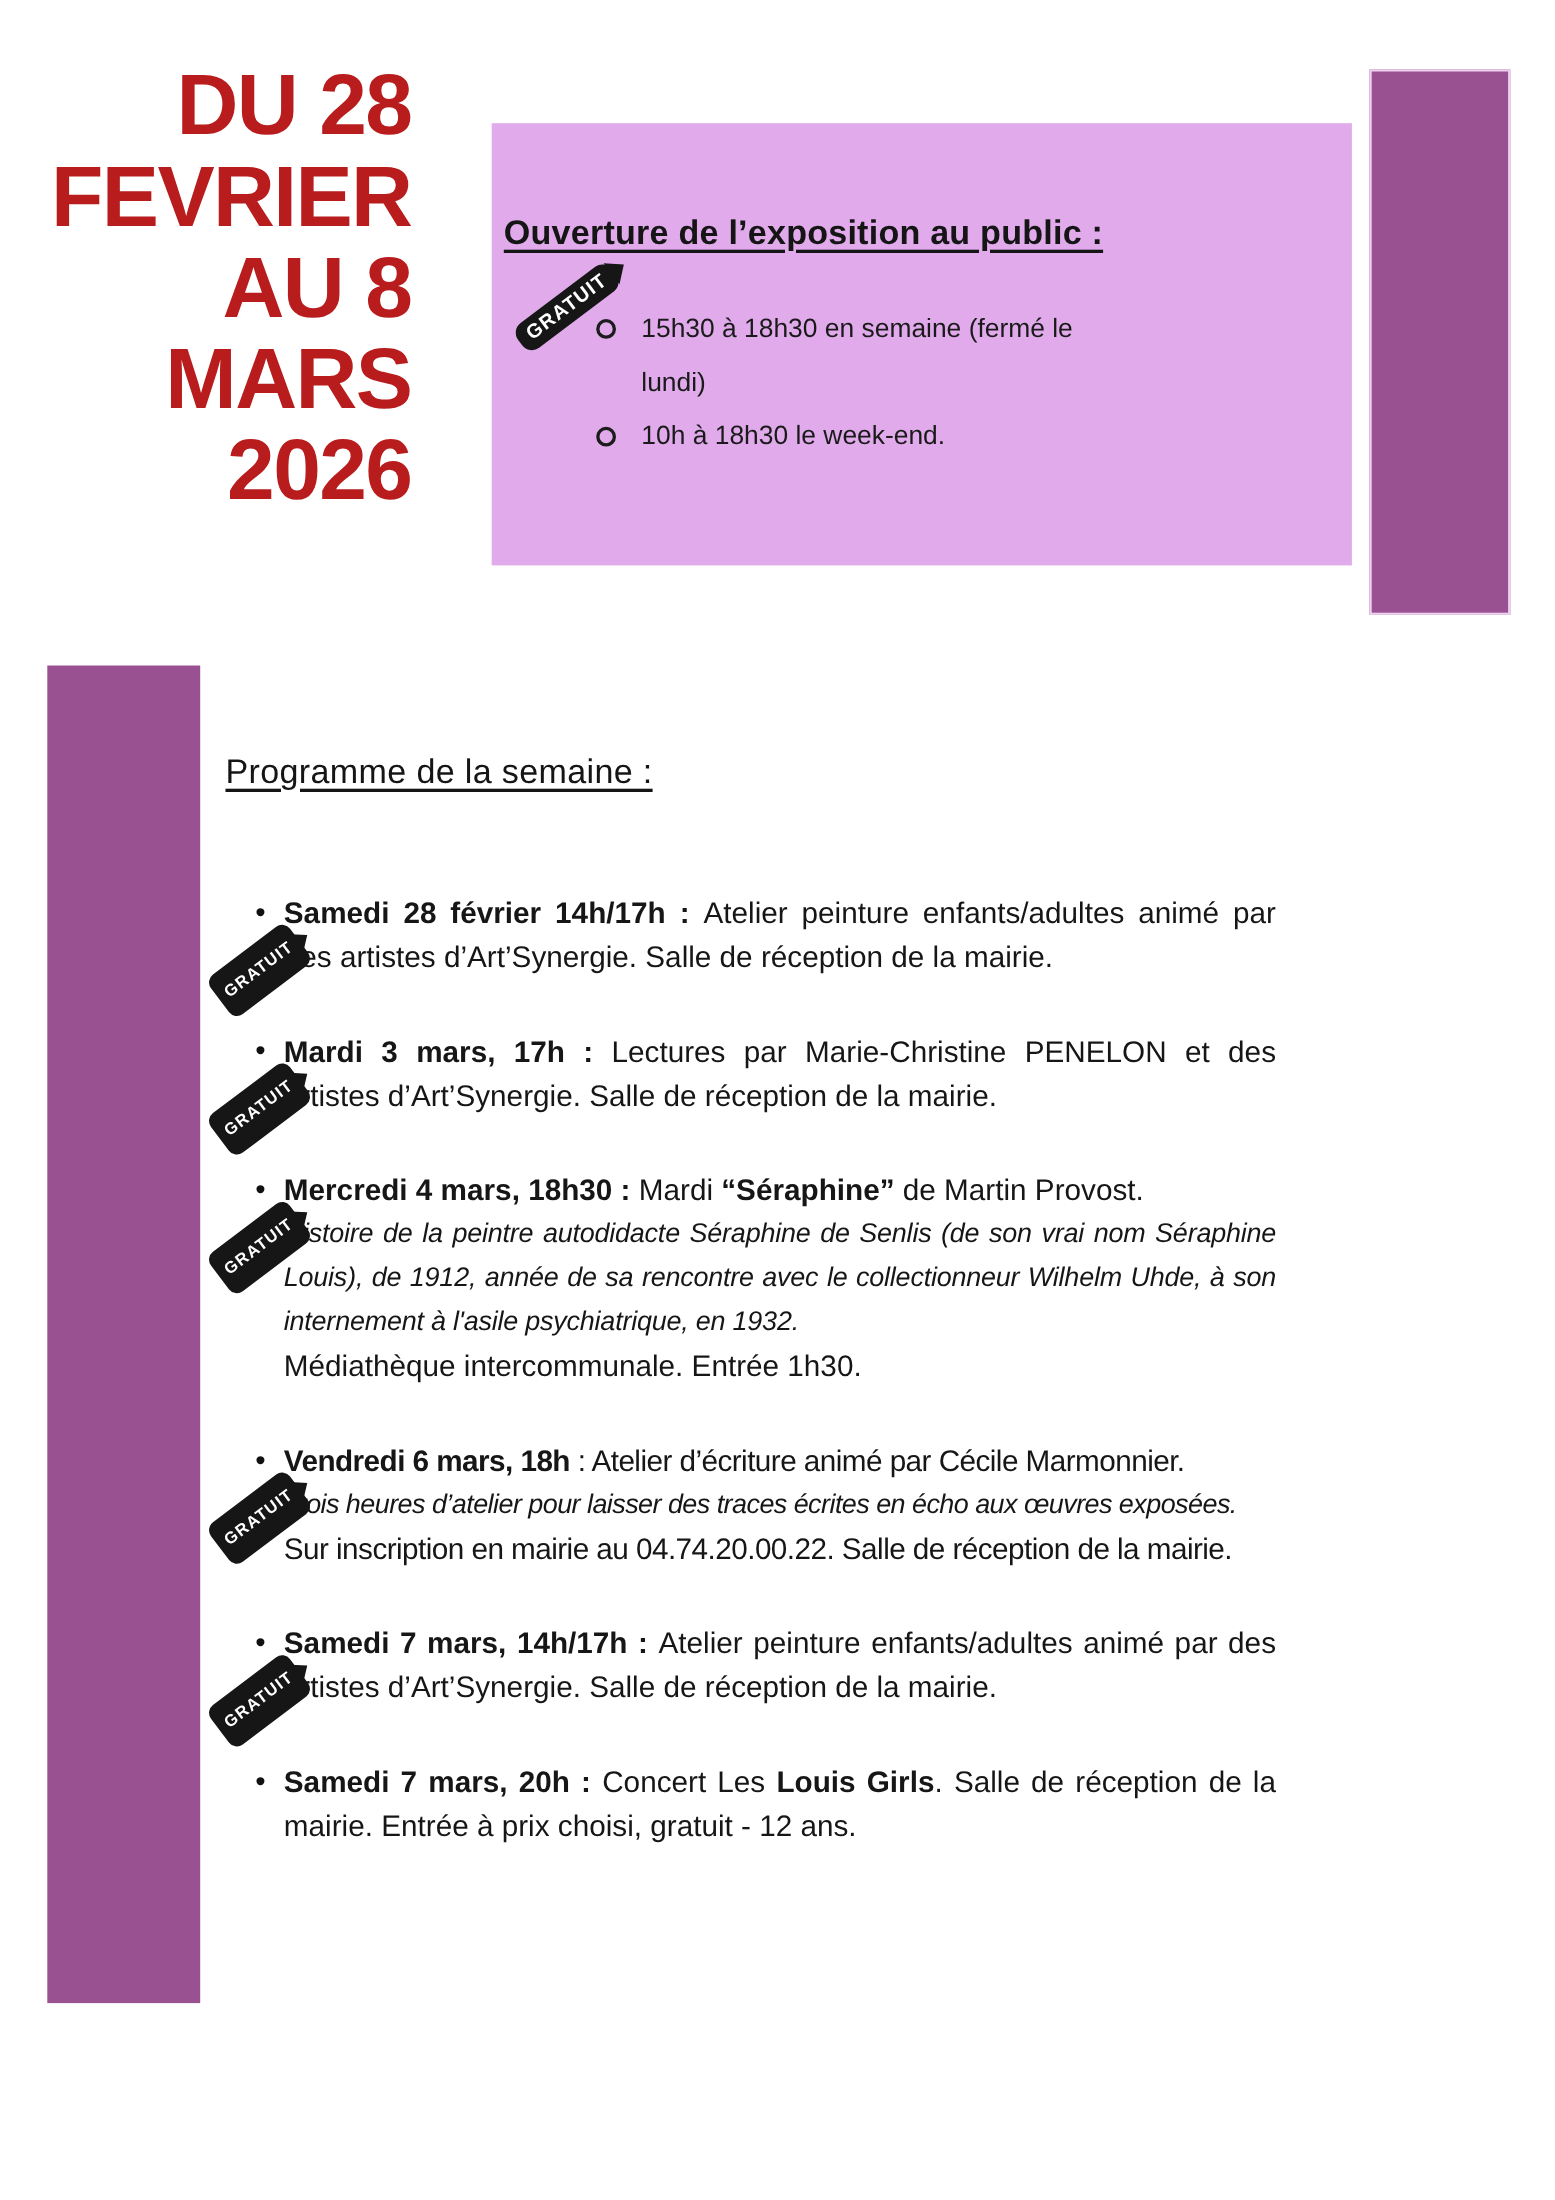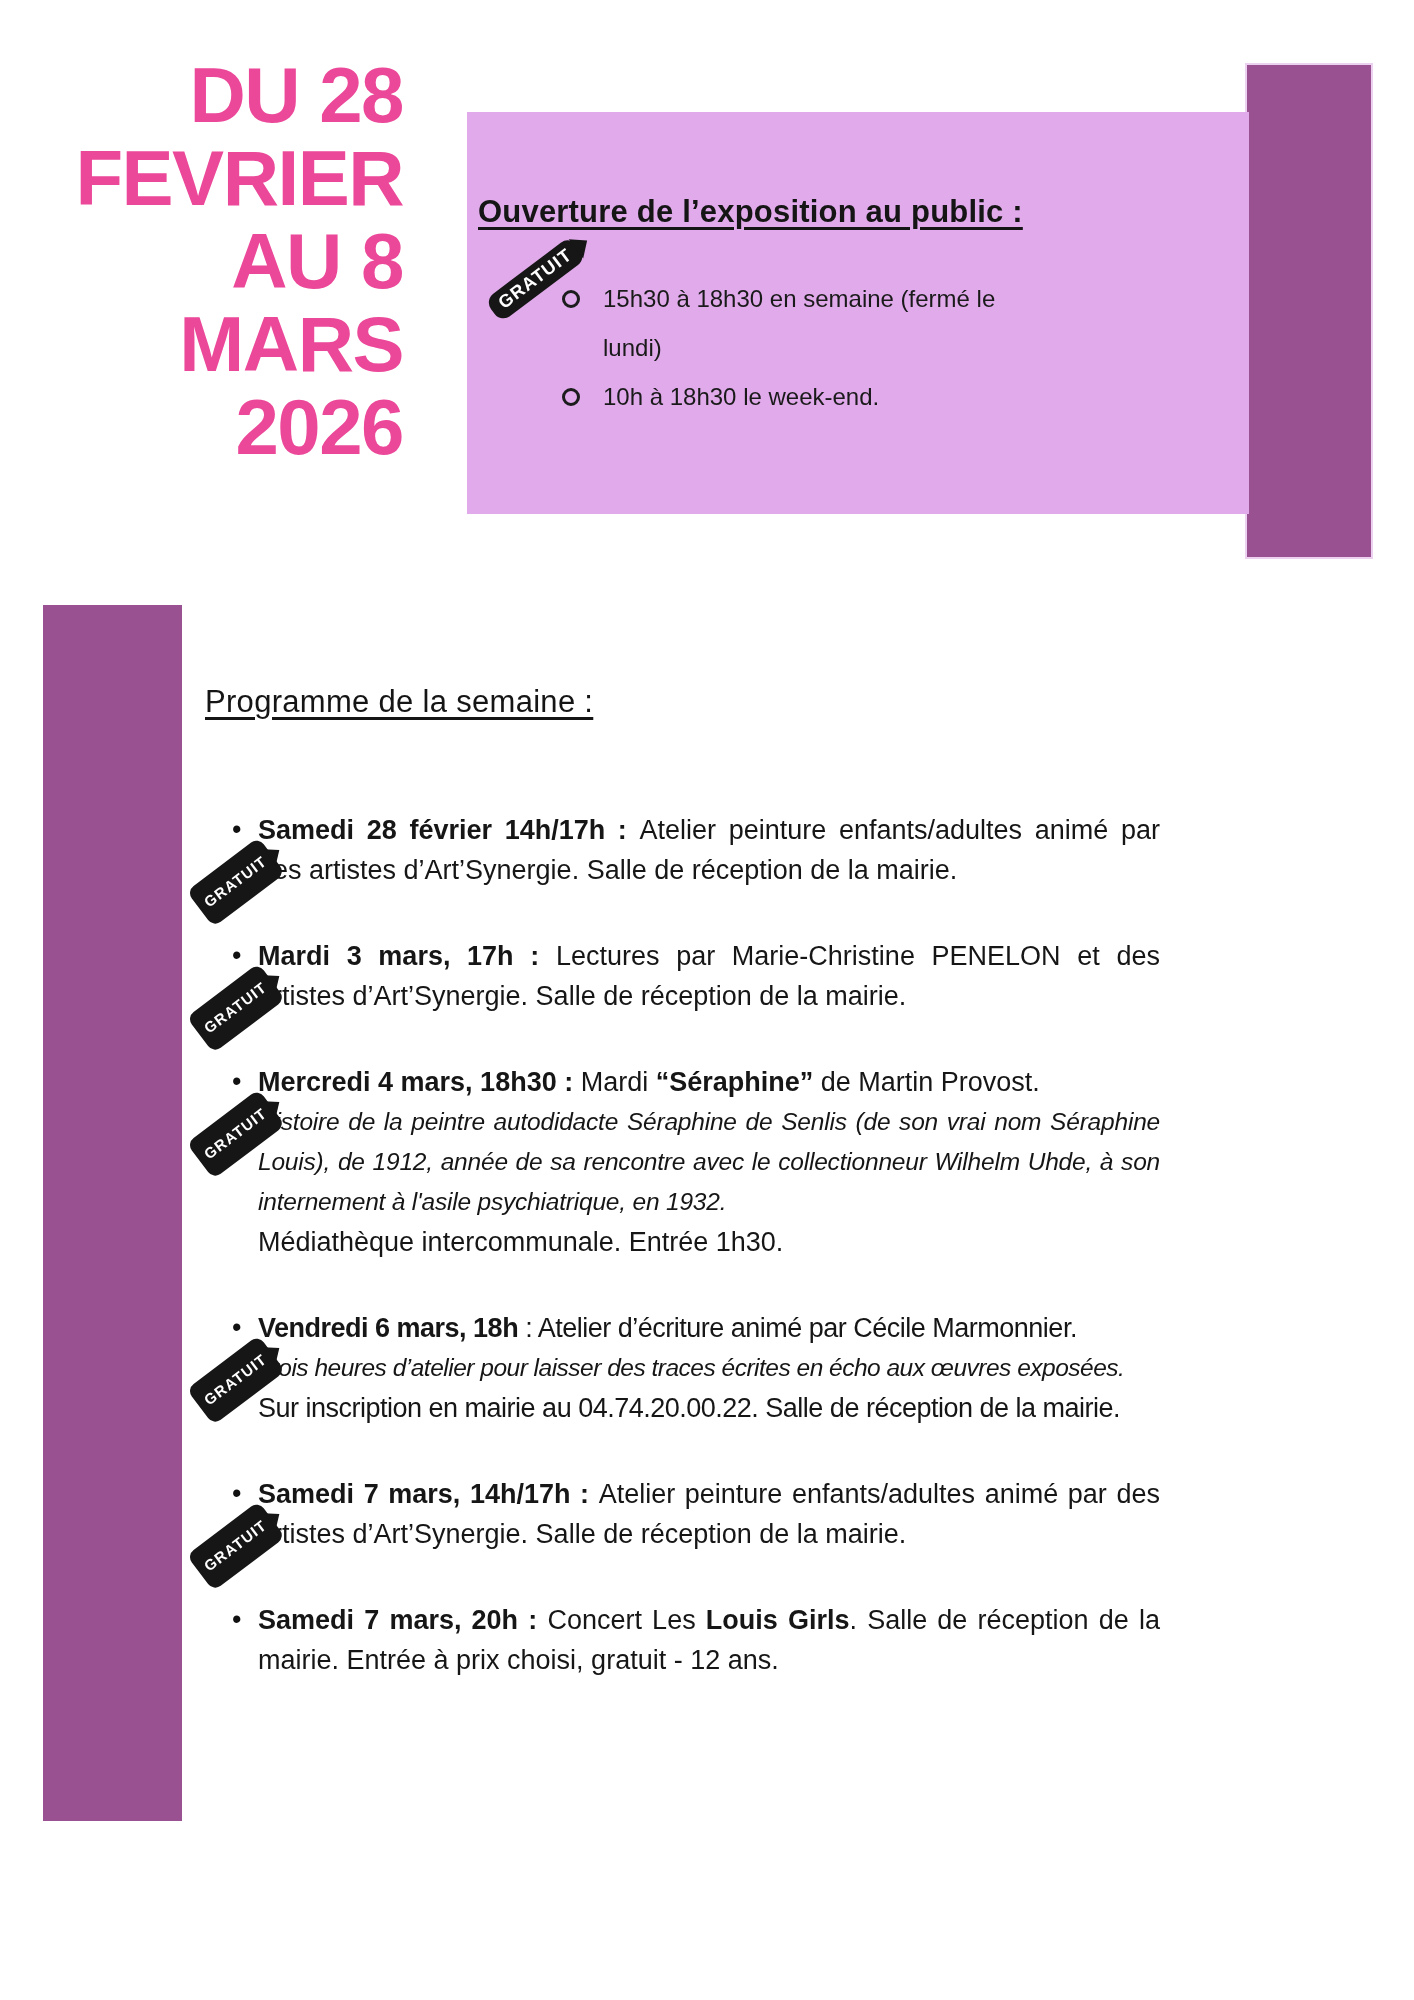--- a/index.html
+++ b/index.html
@@ -6,30 +6,29 @@
   body{
     width:1414px;height:2000px;position:relative;overflow:hidden;
     background:#ffffff;color:#1b1b1b;
     font-family:"Liberation Sans",sans-serif;
   }
   .bar{position:absolute;background:#9a5191;}
   .bar-right{left:1245px;top:63px;width:124px;height:492px;border:2px solid #ecd2f0;}
   .bar-left{left:43px;top:605px;width:139px;height:1216px;}
 
   .date-block{
-    position:absolute;left:43px;top:54px;width:360px;
-    text-align:right;font-weight:700;color:#ec4899;
+    position:absolute;left:14px;top:54px;width:360px;
+    text-align:right;font-weight:700;color:#b91c1c;
     font-size:78px;line-height:83px;letter-spacing:-1.5px;
     white-space:pre-line;
   }
 
   .panel{
     position:absolute;left:447px;top:112px;width:782px;height:402px;
     background:#e0aaeb;
-    margin-left:20px;
   }
   .panel-heading{
     position:absolute;left:11px;top:82px;
     font-size:31px;font-weight:700;color:#151515;
     text-decoration:underline;text-decoration-thickness:3px;text-underline-offset:5px;
     letter-spacing:0.2px;
   }
   .hours{position:absolute;left:93px;top:162px;font-size:24px;line-height:49px;color:#1a1a1a;}
   .hour-item{position:relative;padding-left:43px;}
   .hour-item::before{

